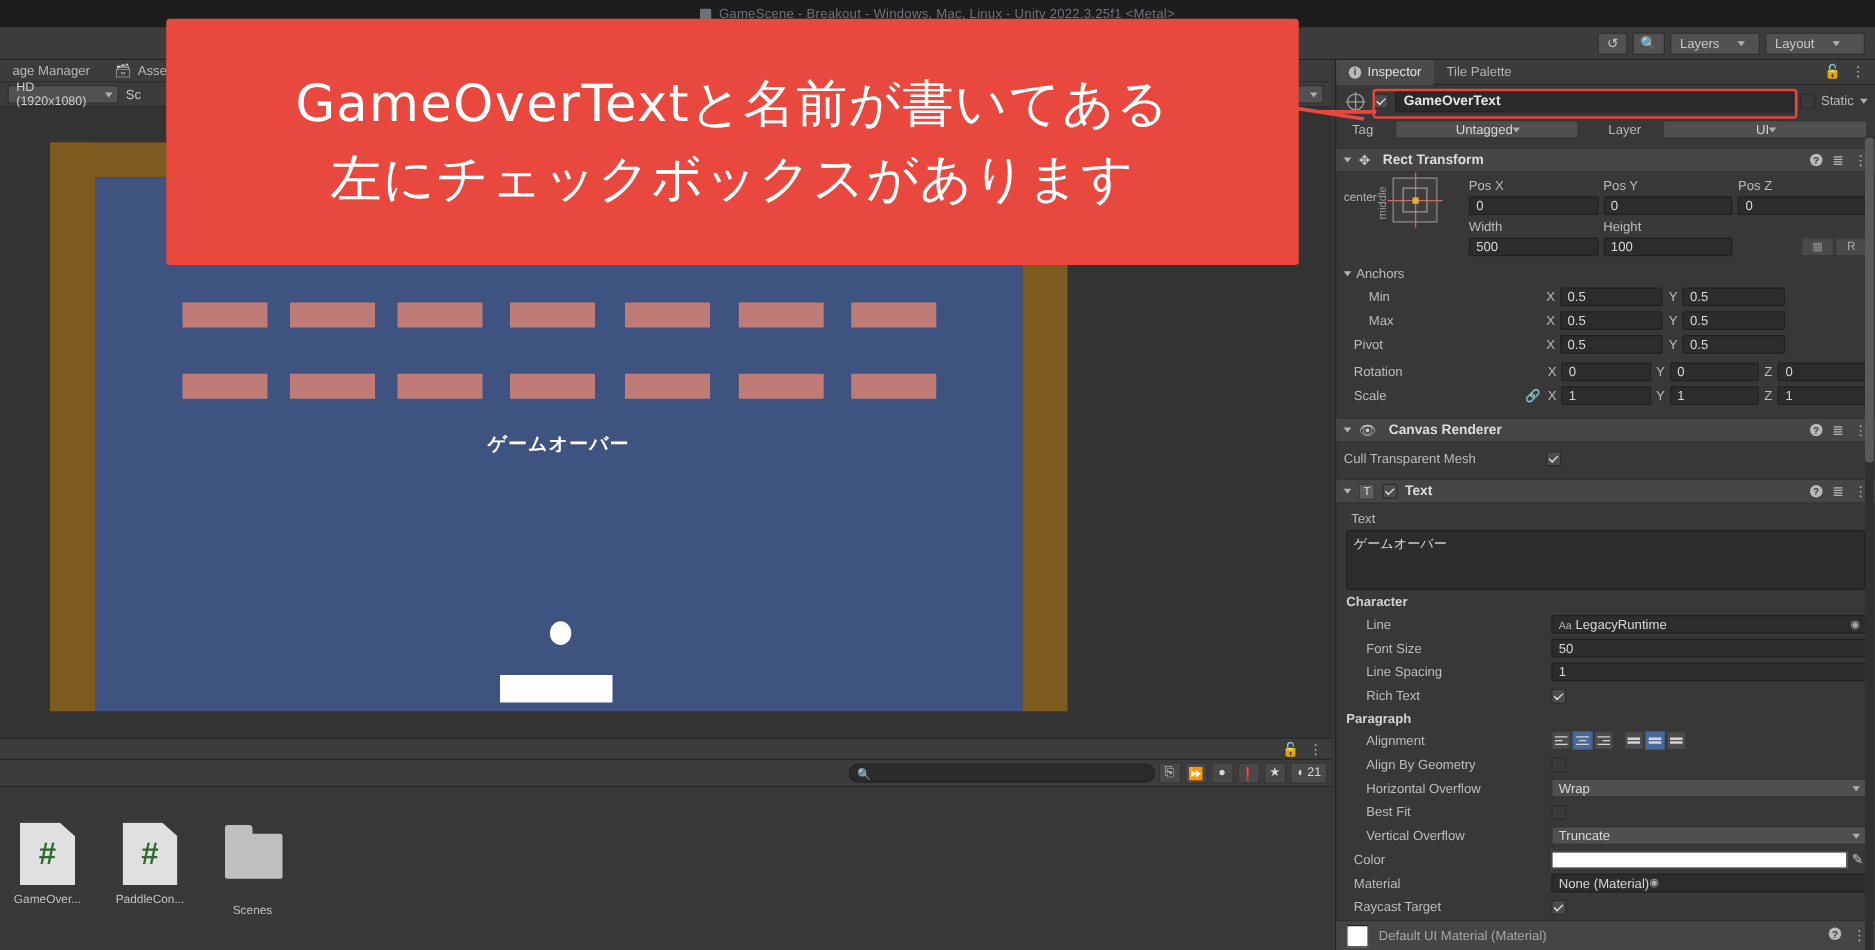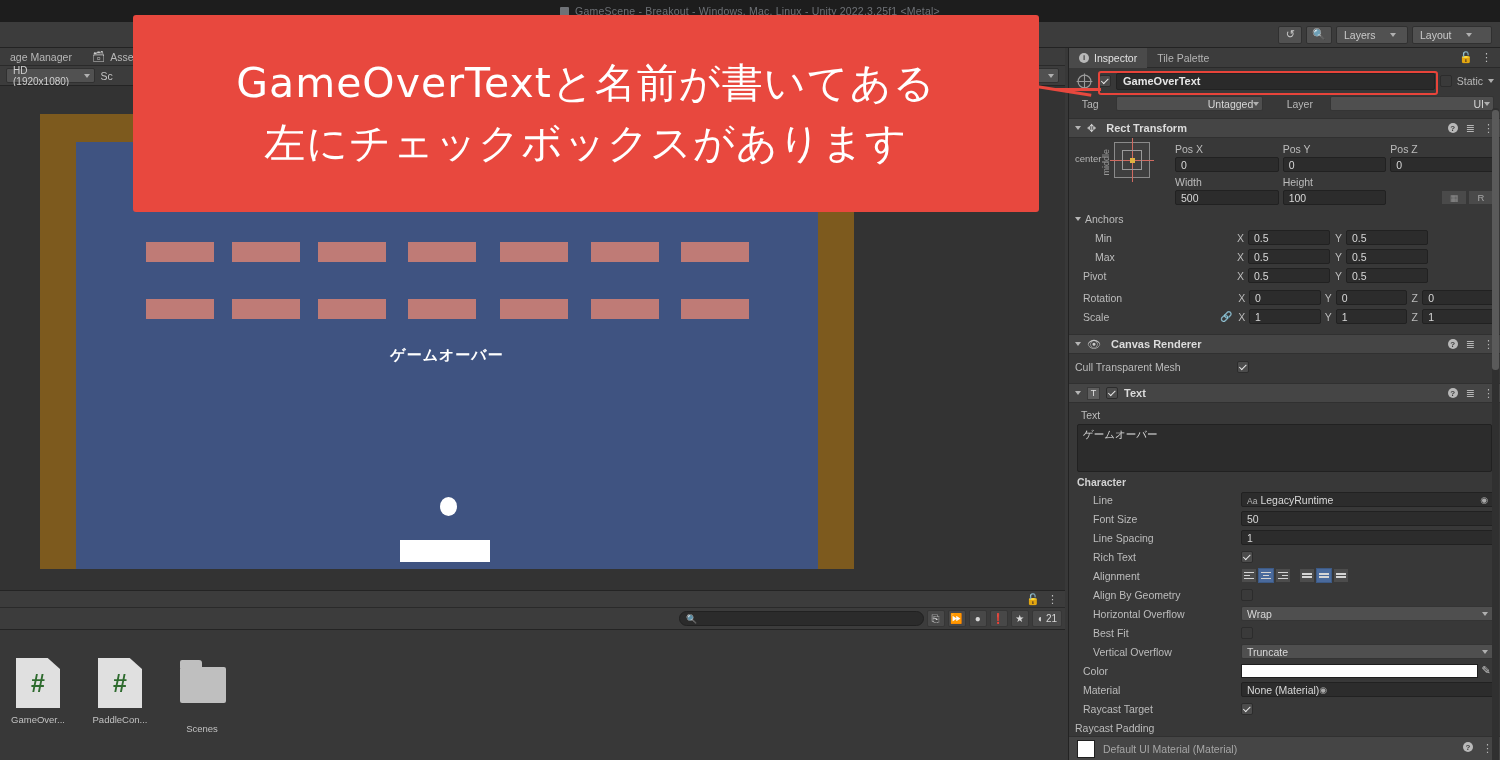--- a/index.html
+++ b/index.html
@@ -144,21 +144,21 @@
 
   .highlight-box {
     position:absolute; left:1098px; top:71px; width:340px; height:24px;
     border:2.5px solid #e8443a; border-radius:3px; pointer-events:none; z-index:30;
   }
 
   .tag-row { display:flex; align-items:center; height:17px; margin:4px 6px 0 6px; gap:17px; font-size:10.5px;}
   .tag-lbl{ color:#b8b8b8; }
   .mini-drop{
     height:15px;background:#4f4f4f;border:1px solid #343434;border-radius:2px;
-    display:flex;align-items:center;padding:0 3px 0 5px;color:#d6d6d6;font-size:10.5px;justify-content:flex-end;
+    display:flex;align-items:center;padding:0 3px 0 5px;color:#d6d6d6;font-size:10.5px;justify-content:center;
   }
 
   .comp-header {
     height:20px; background:#454545; border-top:1px solid #303030; border-bottom:1px solid #303030;
     display:flex; align-items:center; padding:0 6px; gap:6px; margin-top:6px;
   }
   .comp-header .title { font-size:11px; font-weight:bold; color:#dcdcdc; margin-left:4px;}
   .comp-header .right { margin-left:auto; display:flex; align-items:center; gap:8px; color:#b6b6b6;}
   .foldout { width:0;height:0;border-left:4.5px solid #b6b6b6;border-top:3.5px solid transparent;border-bottom:3.5px solid transparent;}
   .foldout.open { border-left:3.5px solid transparent;border-right:3.5px solid transparent;border-top:4.5px solid #b6b6b6;border-bottom:0;}
@@ -590,20 +590,21 @@
         <span class="lbl" style="width:166px;padding-left:18px">Line Spacing</span>
         <div class="fld" style="flex:1">
             <span>1</span>
           </div>
       </div>
       <div class="row">
         <span class="lbl" style="width:166px;padding-left:18px">Rich Text</span>
         <span class="chk on"></span>
       </div>
 
+      <div class="section-lbl" style="margin-left:2px">Paragraph</div>
 
       <div class="row">
         <span class="lbl" style="width:166px;padding-left:18px">Alignment</span>
         <div class="align-group">
           <div class="align-btn">
               <i style="width:10px"></i>
               <i style="width:6px;margin-right:4px"></i>
               <i style="width:10px"></i>
             </div>
           <div class="align-btn on">

